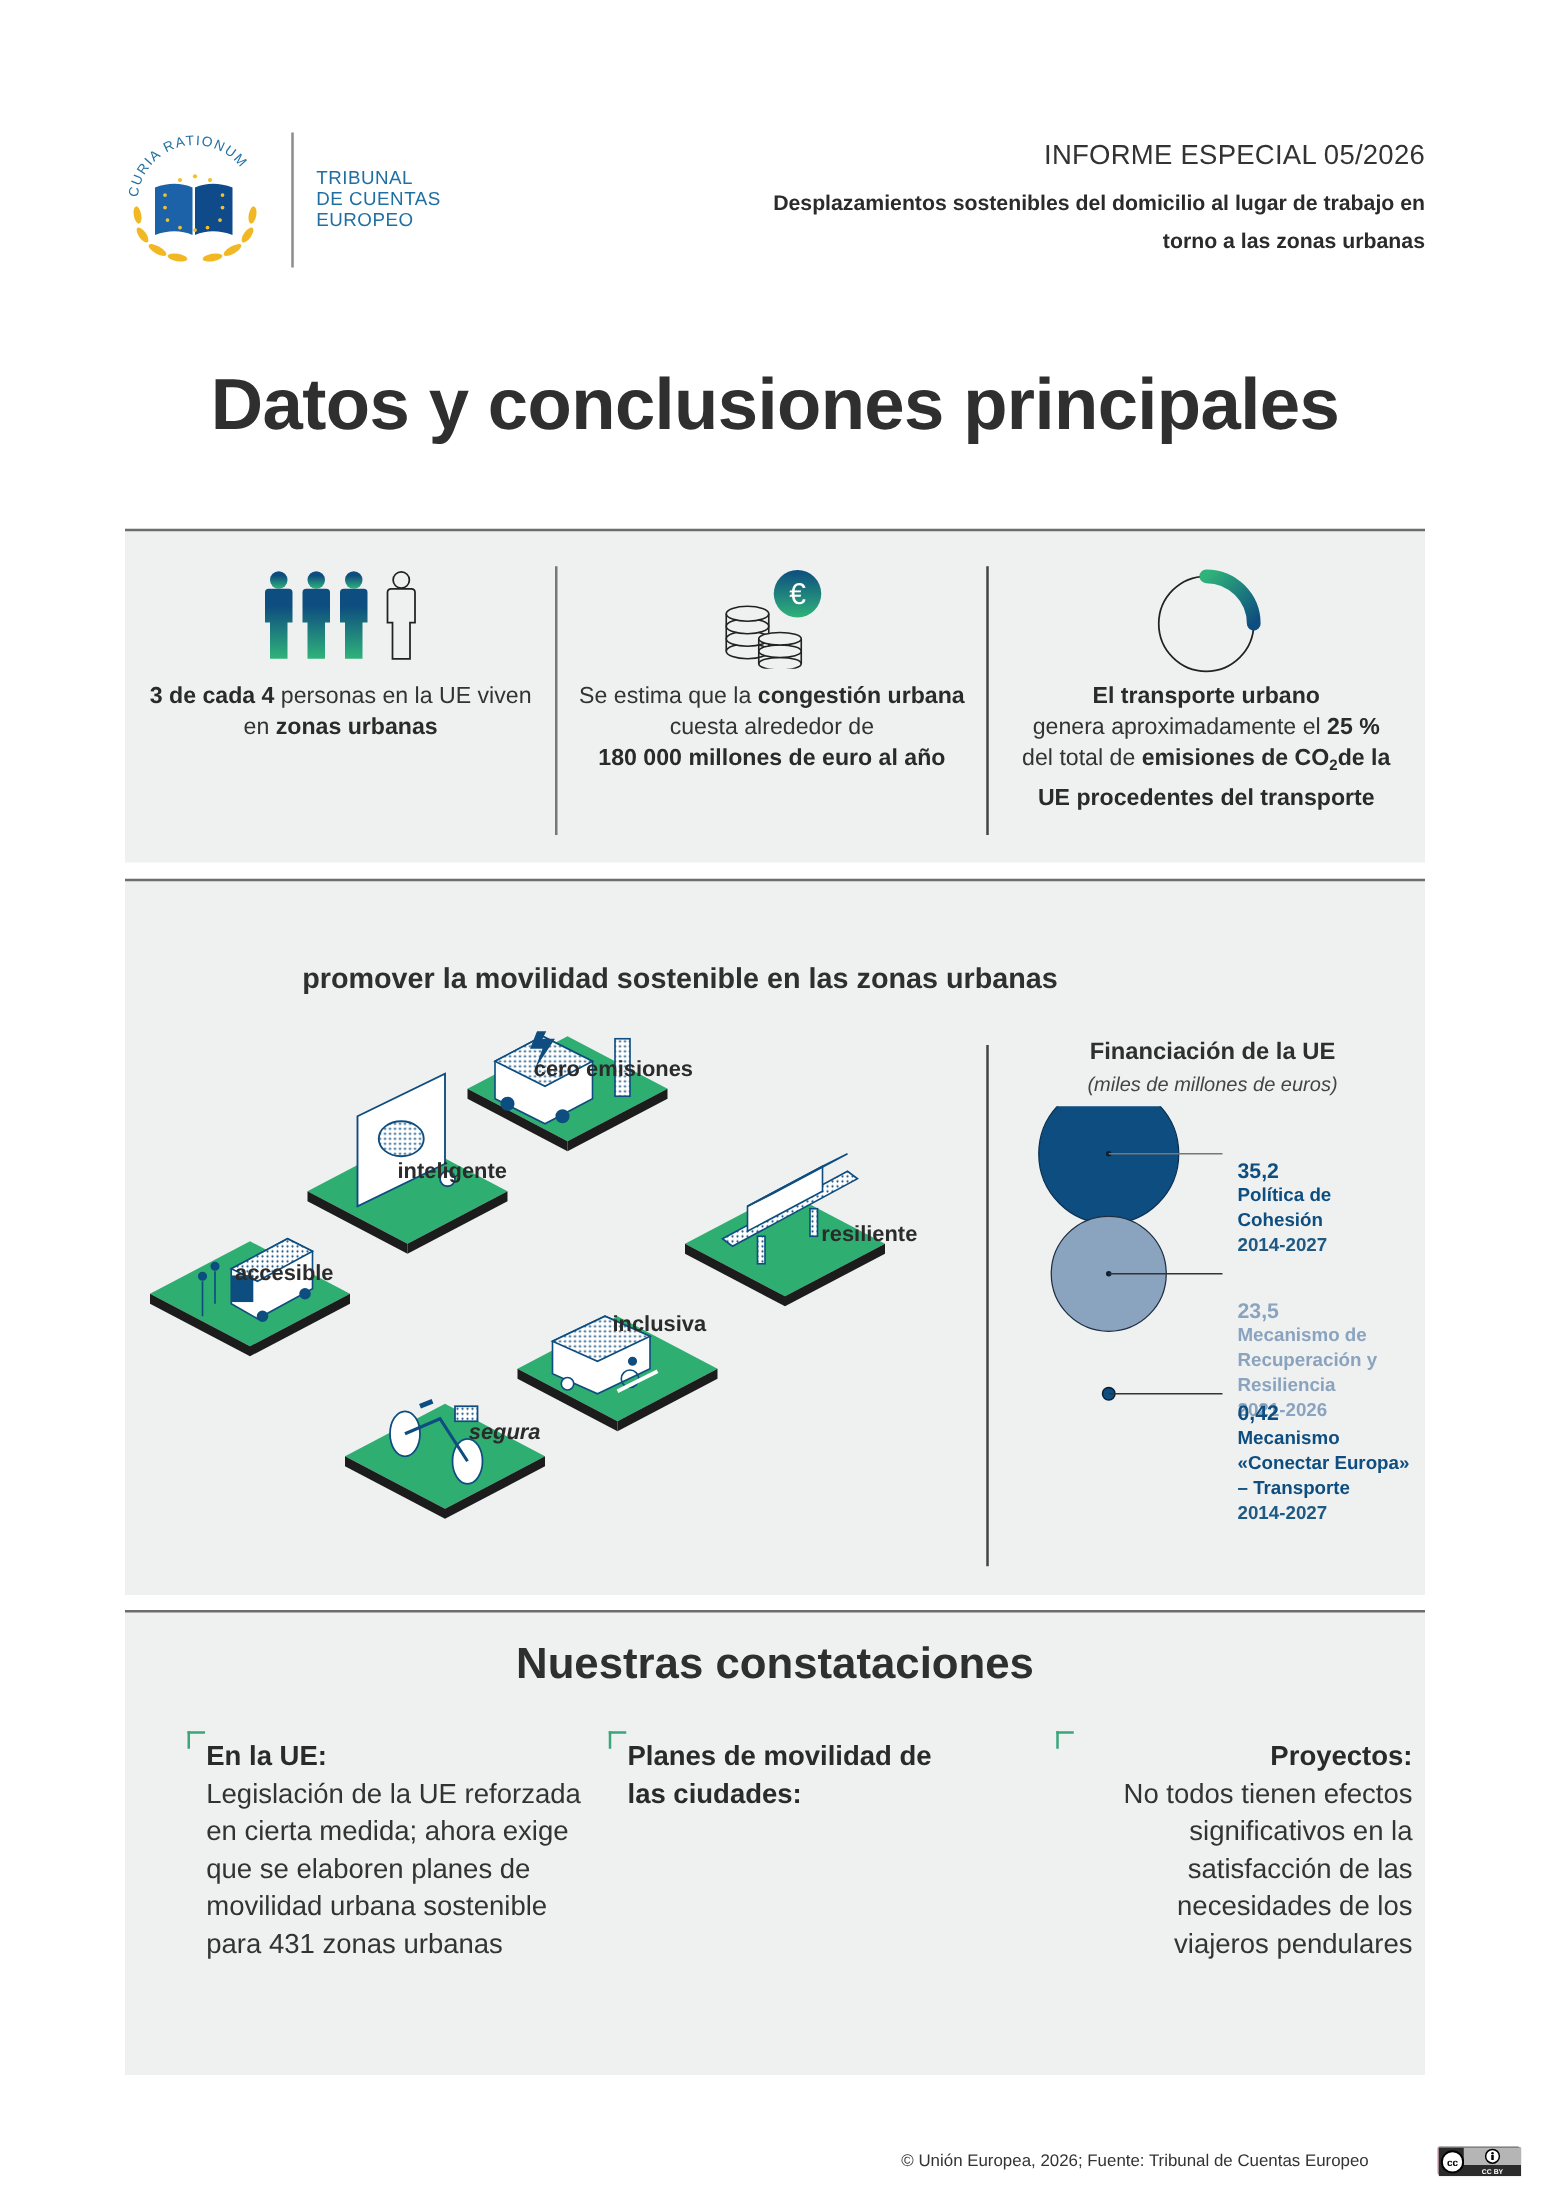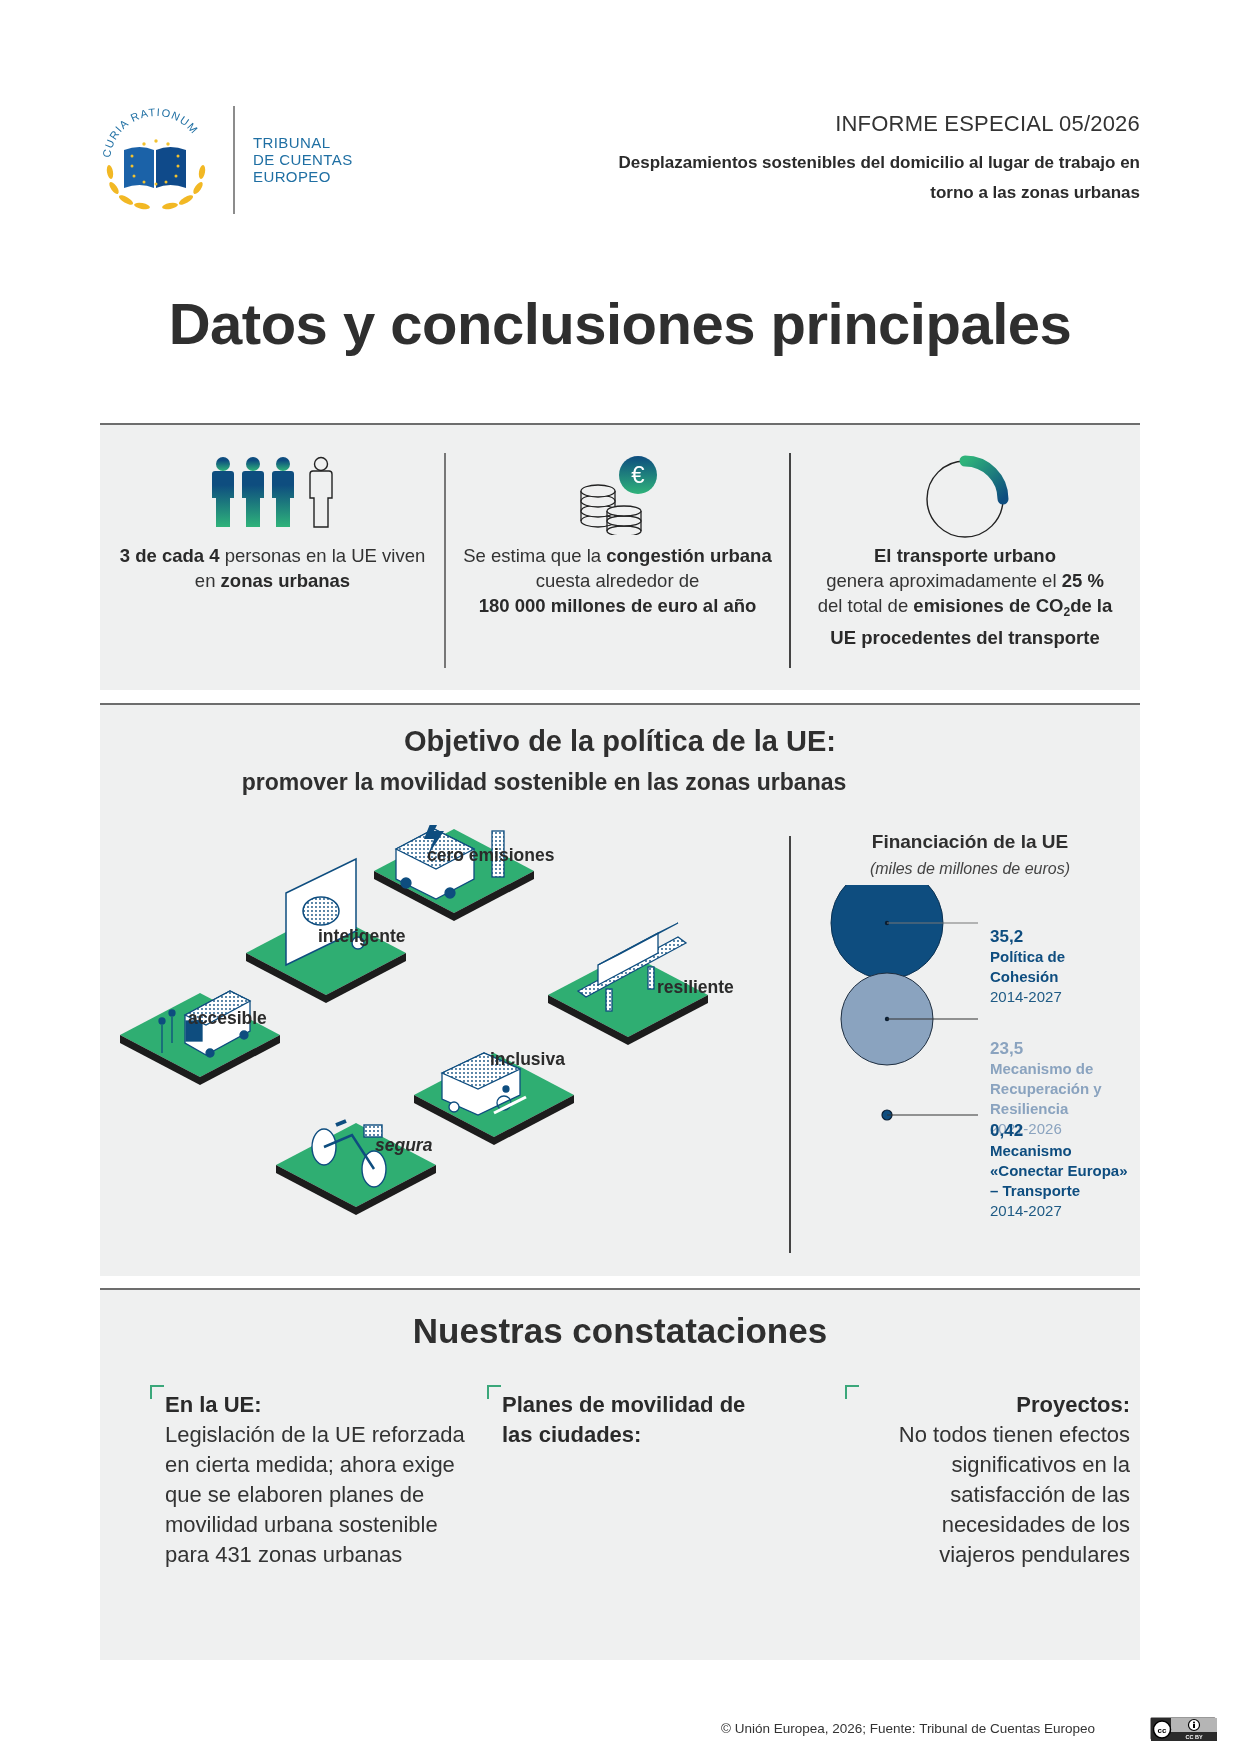--- a/index.html
+++ b/index.html
@@ -40,21 +40,21 @@
     .policy-subtitle { position: absolute; left: 0; width: 888px; top: 64px; text-align: center; font-size: 23px; font-weight: bold; color: #2f2f2f; }
     .illustration { position: absolute; left: 20px; top: 120px; width: 690px; height: 440px; }
     .tile-label { position: absolute; font-size: 17.5px; font-weight: bold; color: #2b2b2b; }
     .policy-vsep { position: absolute; left: 689px; top: 131px; width: 2px; height: 417px; background: #444; }
 
     .funding-title { position: absolute; left: 770px; width: 200px; top: 126px; text-align: center; font-size: 19px; font-weight: bold; color: #2f2f2f; }
     .funding-sub { position: absolute; left: 740px; width: 260px; top: 155px; text-align: center; font-size: 16px; font-style: italic; color: #444; }
     .bubble-chart { position: absolute; left: 700px; top: 180px; width: 340px; height: 390px; }
     .bubble-label { position: absolute; left: 890px; font-size: 15px; line-height: 20px; font-weight: bold; }
     .bubble-label .val { font-size: 17px; display: block; }
-    .bubble-label .per { font-weight: normal; display: block; }
+    .bubble-label .per { font-weight: bold; display: block; }
     .bubble-label .name { display: block; }
     .bl-1 { top: 222px; color: #0e4d7f; }
     .bl-2 { top: 334px; color: #8aa3bf; }
     .bl-3 { top: 416px; color: #0e4d7f; }
     .bl-1 .per, .bl-3 .per { color: #1e5a84; }
 
     
     .findings-title { position: absolute; left: 0; width: 1040px; top: 21px; text-align: center; font-size: 35px; font-weight: bold; color: #2f2f2f; }
     .finding { position: absolute; top: 100px; font-size: 22px; line-height: 30px; color: #333; }
     .finding .corner { position: absolute; left: -15px; top: -5px; width: 14px; height: 14px; border-left: 2px solid #3aa77a; border-top: 2px solid #3aa77a; }
@@ -202,21 +202,20 @@
     <div class="fact-text">
       <b>El transporte urbano</b><br>
       <span>genera aproximadamente el </span><b>25 %</b><br>
       <span>del total de </span><b><span>emisiones de CO</span><sub>2</sub><span>de la</span></b><br>
       <b>UE procedentes del transporte</b>
     </div>
   </div>
 </section>
 
 <section class="panel panel-policy">
-  <h2 class="policy-title">Objetivo de la política de la UE:</h2>
   <h3 class="policy-subtitle">promover la movilidad sostenible en las zonas urbanas</h3>
 
   <div class="illustration">
     <svg width="690" height="440" viewBox="0 0 690 440">
       <defs>
         <pattern id="dots" width="4" height="4" patternUnits="userSpaceOnUse">
           <rect width="4" height="4" fill="#fff"></rect>
           <circle cx="2" cy="2" r="0.9" fill="#0e4d7f"></circle>
         </pattern>
         <g id="tile">

